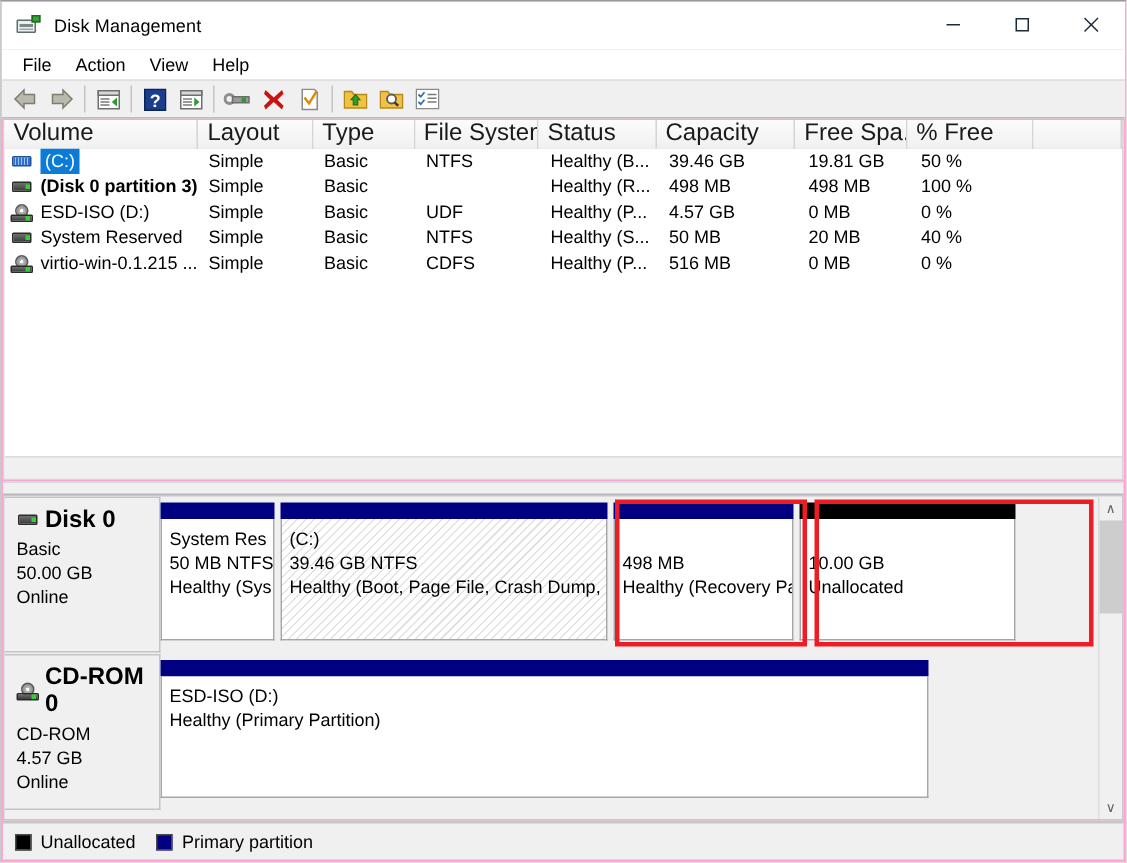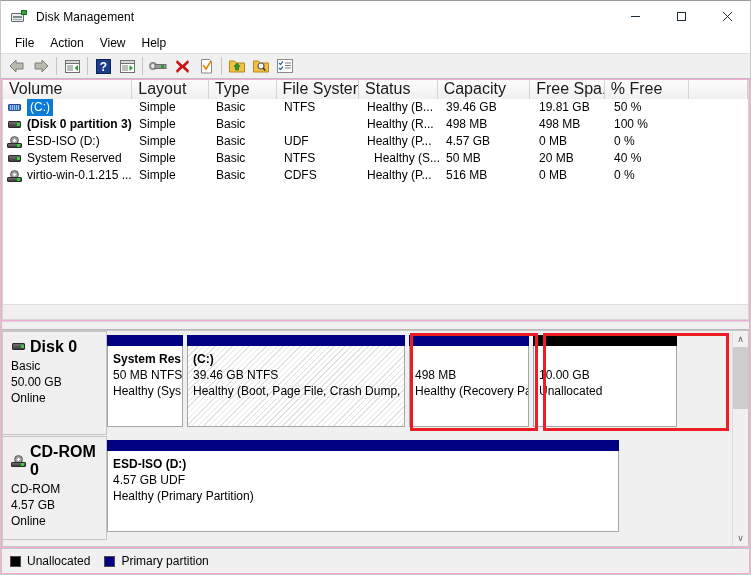--- a/index.html
+++ b/index.html
@@ -186,21 +186,21 @@
   .part-bar.unalloc { background: #000000; }
   .part-body {
     border: 1px solid #a6a6a6; border-top: none;
     background: #ffffff; height: calc(100% - 11px);
     padding: 5px 4px 0 5px; overflow: hidden;
   }
   .part-body.hatch {
     background-image: repeating-linear-gradient(135deg, #ffffff 0 3px, #e3e3e3 3px 4px);
   }
   .part-line { font-size: 12px; line-height: 16px; white-space: nowrap; }
-  .part-line.b { font-weight: bold; }
+  .part-line.b { font-weight: normal; }
   .redbox {
     position: absolute;
     border: 3px solid #ee1c25;
     pointer-events: none;
   }
 
   
   .gfx-vscroll {
     position: absolute; top: 0; right: 0; bottom: 0; width: 16px;
     background: #f0f0f0; border-left: 1px solid #dcdcdc;
@@ -414,21 +414,21 @@
           <div class="lp-td vol-cell" style="width: 130px;">
             <span class="vol-ico ico-hdd">
               <span class="b"></span>
               <span class="g"></span>
             </span>
             <span class="vol-label">System Reserved</span>
           </div>
           <div class="lp-td" style="width: 77px;">Simple</div>
           <div class="lp-td" style="width: 68px;">Basic</div>
           <div class="lp-td" style="width: 83px;">NTFS</div>
-          <div class="lp-td" style="width: 79px; text-align: right;">Healthy (S...</div>
+          <div class="lp-td" style="width: 79px;">Healthy (S...</div>
           <div class="lp-td" style="width: 93px;">50 MB</div>
           <div class="lp-td" style="width: 75px;">20 MB</div>
           <div class="lp-td" style="width: 85px;">40 %</div>
         </div>
         <div class="lp-row">
           <div class="lp-td vol-cell" style="width: 130px;">
             <span class="vol-ico ico-cd">
               <span class="disc"></span>
               <span class="tray"></span>
               <span class="g"></span>
@@ -511,21 +511,20 @@
             </div>
             <div class="disk-meta">CD-ROM</div>
             <div class="disk-meta">4.57 GB</div>
             <div class="disk-meta">Online</div>
           </div>
           <div class="parts">
             <div class="part" style="width: 512px; height: 92px;">
               <div class="part-bar" style="background: rgb(0, 0, 128);"></div>
               <div class="part-body">
                 <div class="part-line b">ESD-ISO  (D:)</div>
-                <div class="part-line">4.57 GB UDF</div>
                 <div class="part-line">Healthy (Primary Partition)</div>
               </div>
             </div>
           </div>
         </div>
       </div>
     <div class="gfx-vscroll">
       <div class="arrow">∧</div>
       <div class="thumb"></div>
       <div class="arrow bot">∨</div>

